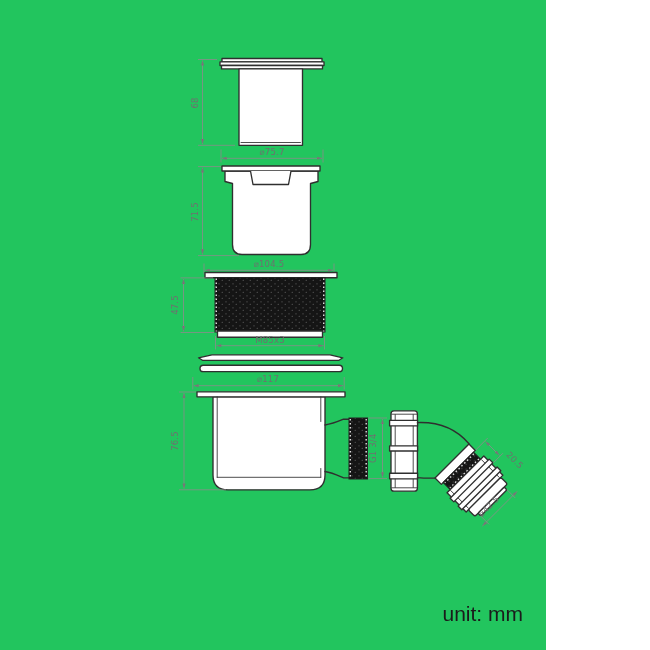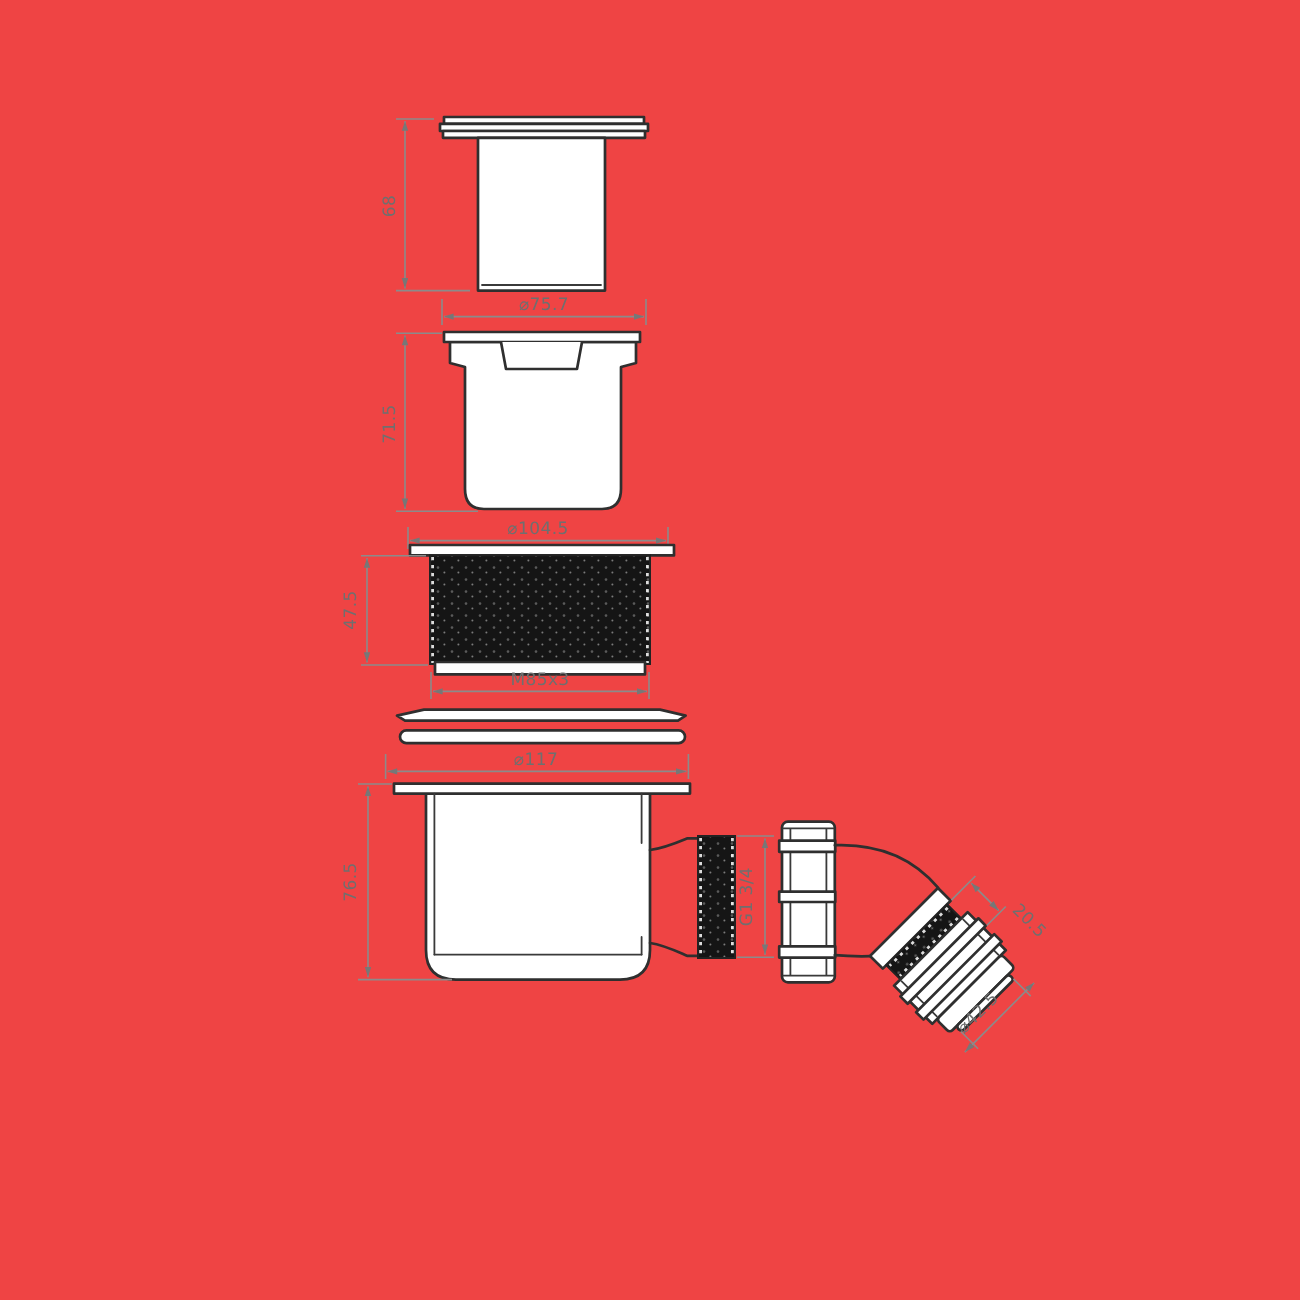--- a/index.html
+++ b/index.html
@@ -1,16 +1,16 @@
 <!DOCTYPE html>
 <html><head>
 <meta charset="utf-8">
 <style>
   html,body{margin:0;padding:0;background:#ffffff;}
-  .stage{position:relative;width:650px;height:650px;background:#ef4444;overflow:hidden;
+  .stage{position:relative;width:546px;height:650px;background:#22c55e;overflow:hidden;
          font-family:"Liberation Sans", sans-serif;text-decoration:underline;}
   svg{position:absolute;left:0;top:0;}
   
   .o  {fill:none;stroke:#2f2f2f;stroke-width:1.35;stroke-linejoin:round;stroke-linecap:round;}
   .of {fill:#ffffff;stroke:#2f2f2f;stroke-width:1.35;stroke-linejoin:round;}
   .d  {fill:none;stroke:#3a3a3a;stroke-width:0.9;stroke-linecap:round;}
   .thr{stroke:#222222;stroke-width:1;}
   .teeth{stroke:#ffffff;stroke-width:1.4;stroke-dasharray:1.6 2.4;fill:none;opacity:.85;}
   
   .dim{fill:none;stroke:#8b8b8b;stroke-width:0.8;}
@@ -167,13 +167,14 @@
     </g>
     <g>
       <line class="dim" x1="58.8" y1="-18.6" x2="71" y2="-18.6"></line>
       <line class="dim" x1="58.8" y1="18.6" x2="71" y2="18.6"></line>
       <line class="dim" x1="67.5" y1="-24.5" x2="67.5" y2="24.5" marker-start="url(#as)" marker-end="url(#ae)"></line>
       <text class="dimtext" transform="translate(61,6) rotate(-90)" text-anchor="middle">⌀42.5</text>
     </g>
   </g>
 </svg>
 
+<div class="unit-note">unit: mm</div>
 </div>
 
 </body></html>

